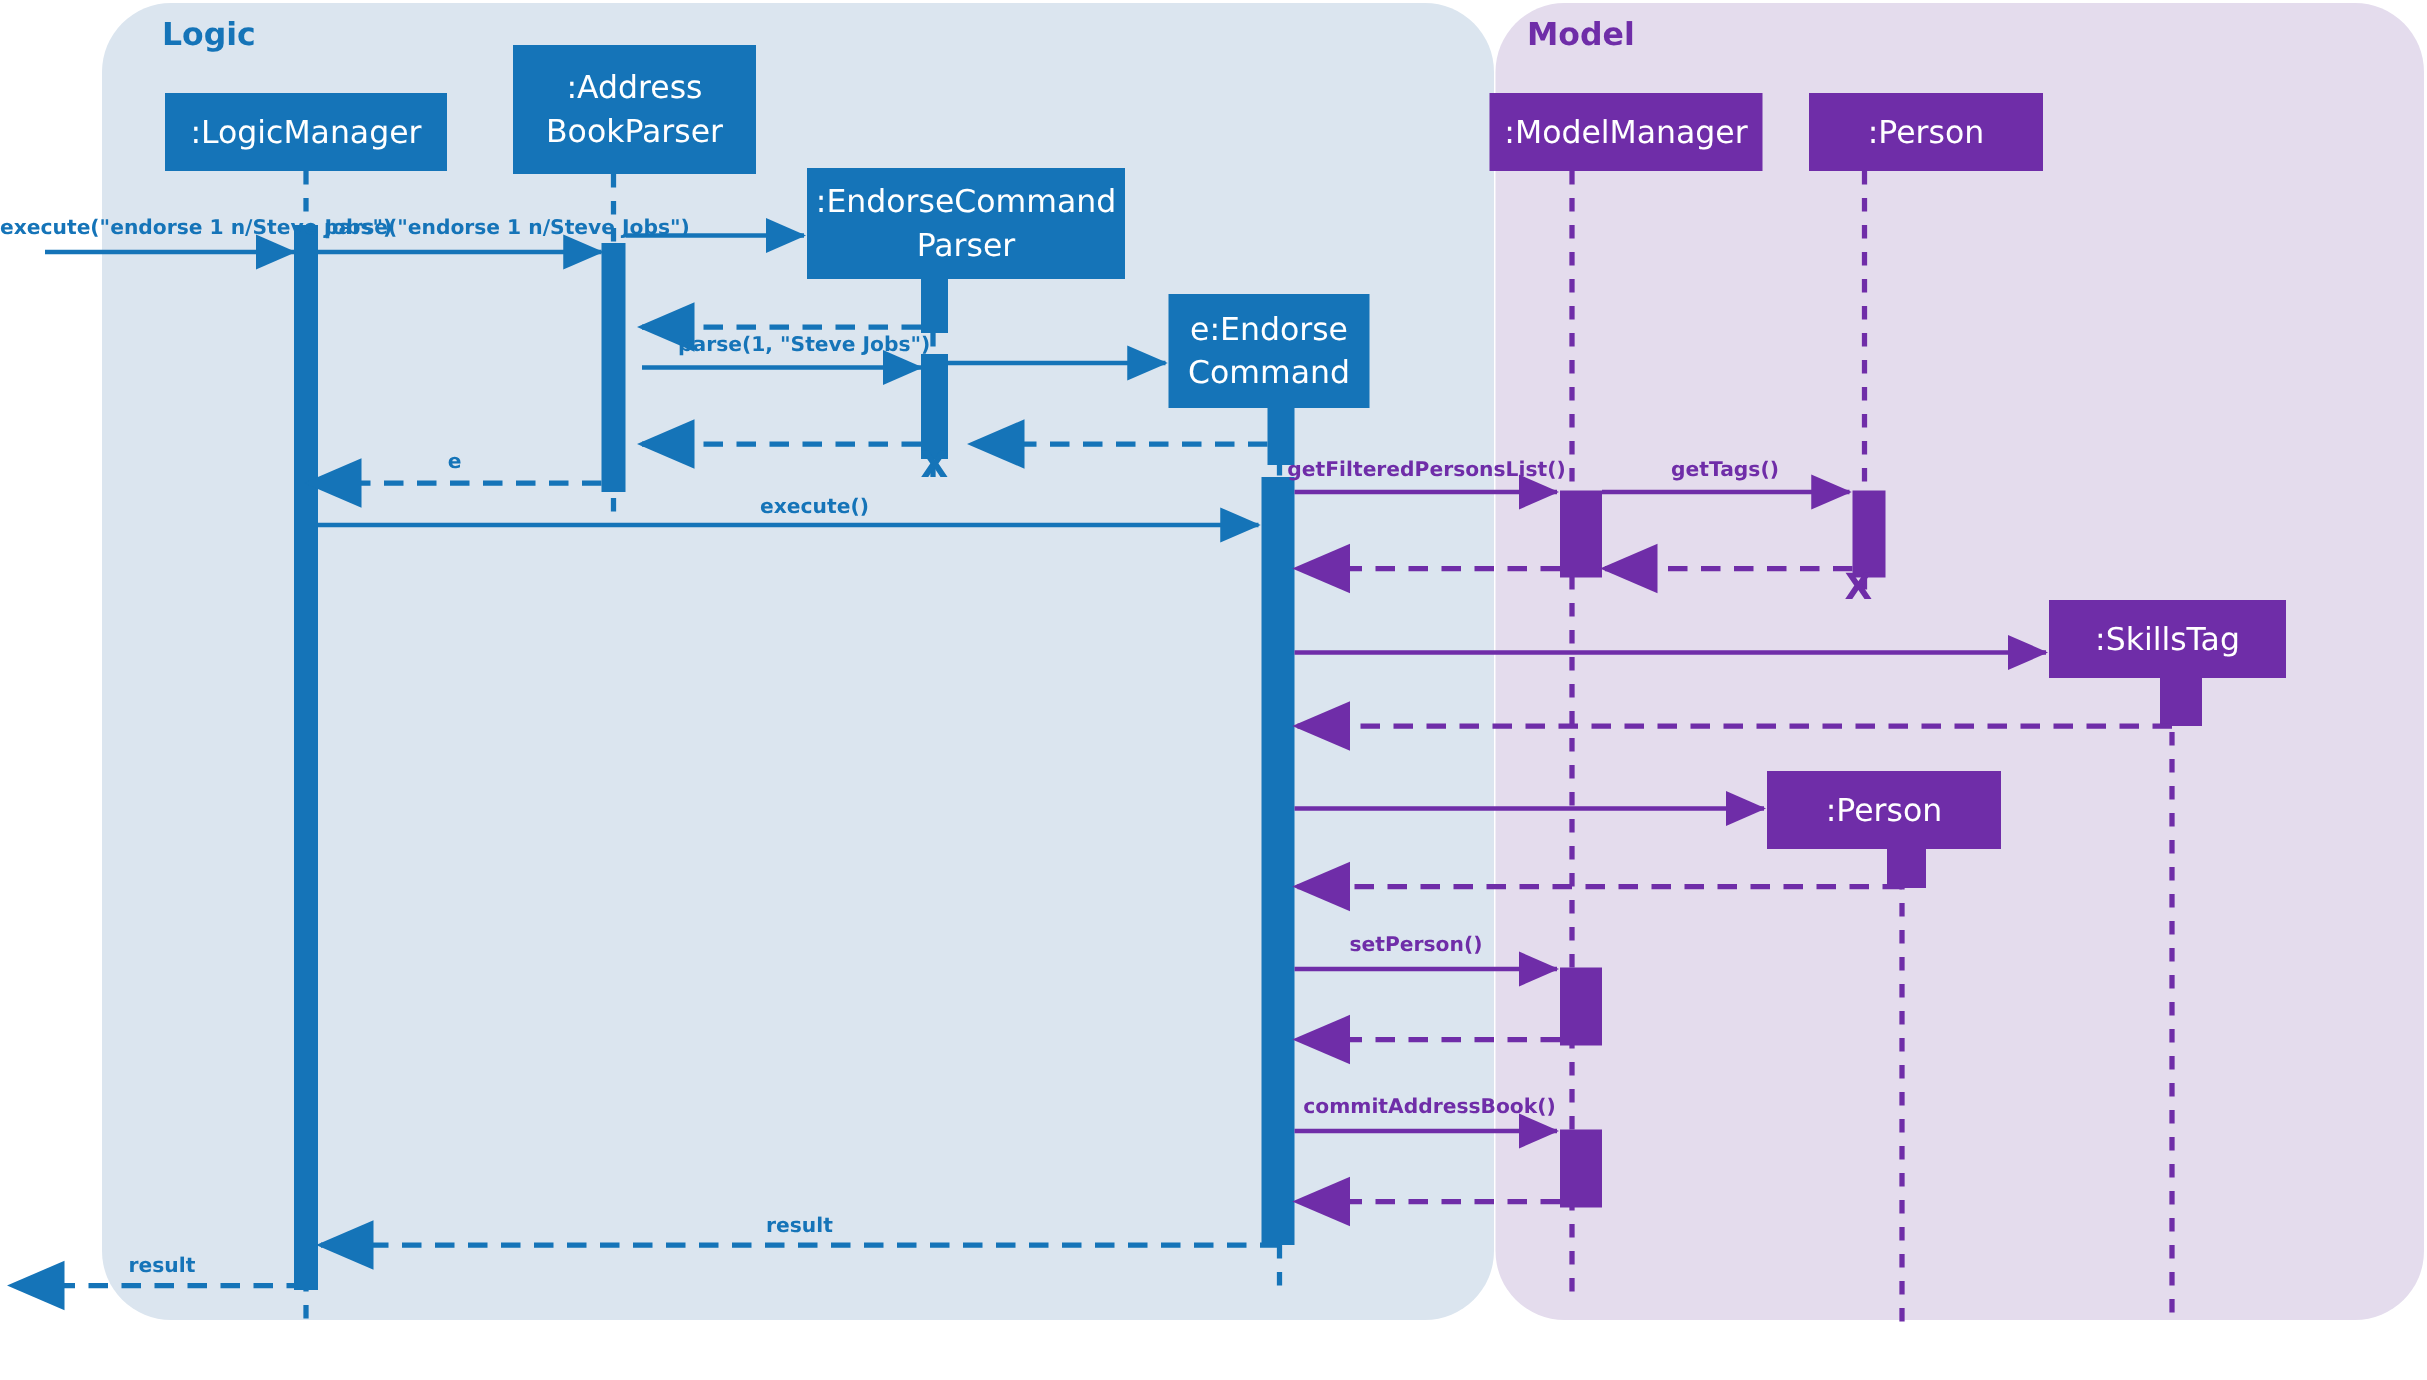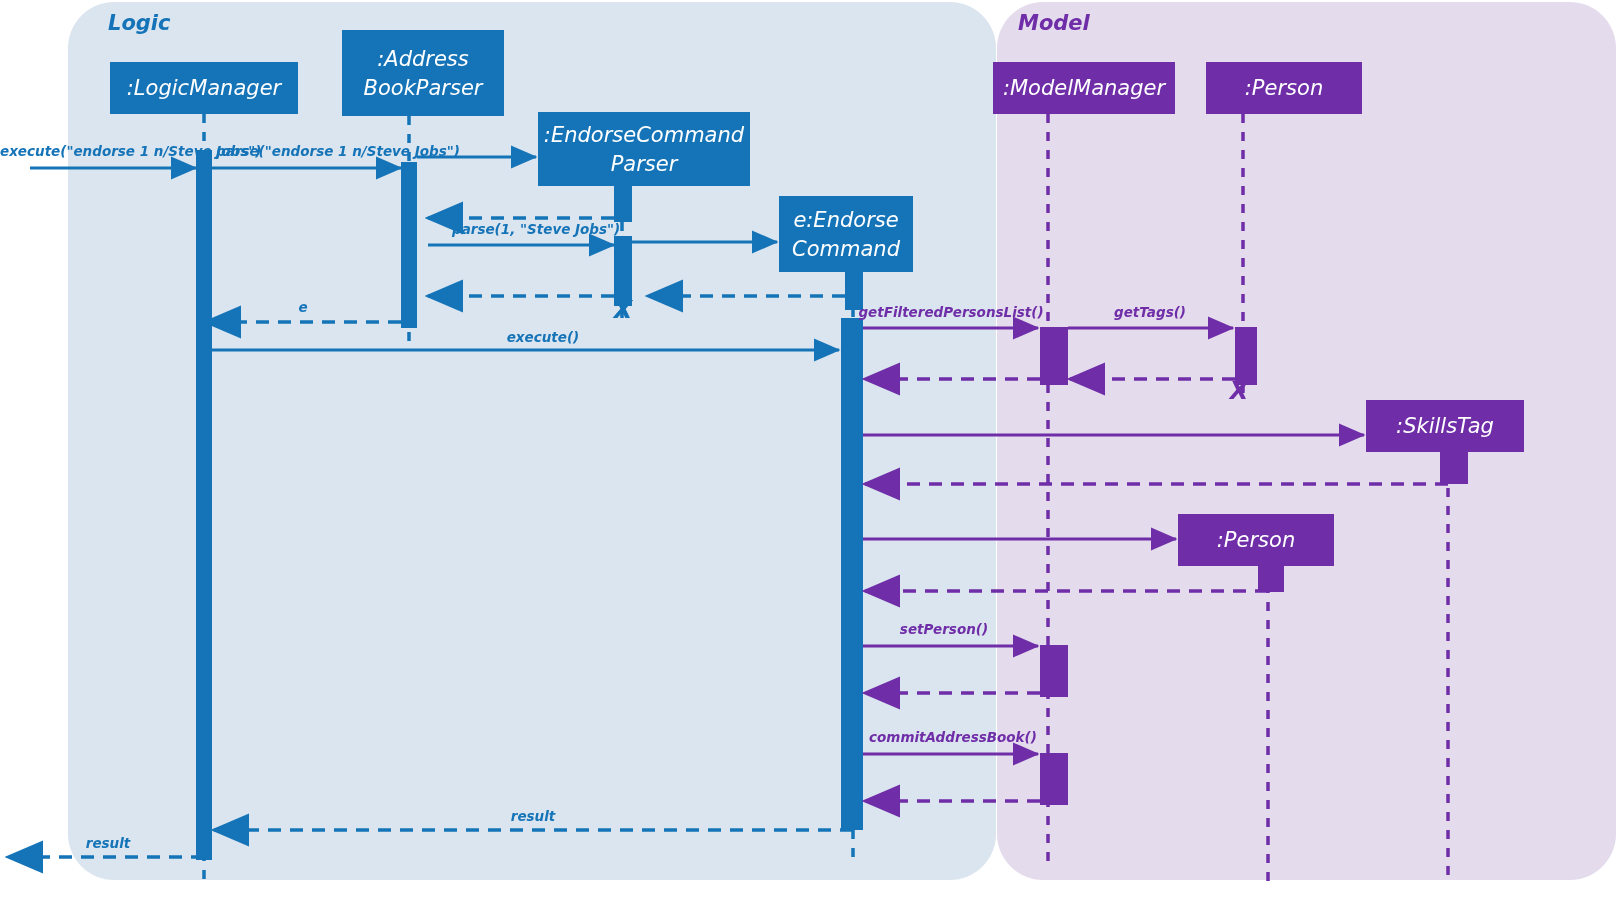--- a/index.html
+++ b/index.html
@@ -1,17 +1,17 @@
 <!DOCTYPE html>
 <html><head>
 <meta charset="utf-8">
 <style>
   html,body{margin:0;padding:0;background:#ffffff;}
   body{width:1618px;height:920px;font-family:"DejaVu Sans","Liberation Sans",sans-serif;overflow:hidden;}
-  #stage{position:relative;width:1304px;height:920px;font-style:italic;}
+  #stage{position:relative;width:1304px;height:920px;}
   svg{position:absolute;left:0;top:0;}
   .panel-title{font-weight:bold;font-size:21px;}
   .lbl{font-size:13.5px;font-weight:bold;}
   .boxtxt{fill:#ffffff;font-size:21px;}
   .dtag{font-size:24px;font-weight:bold;}
 </style>
 </head>
 <body>
 
 <div id="stage">

